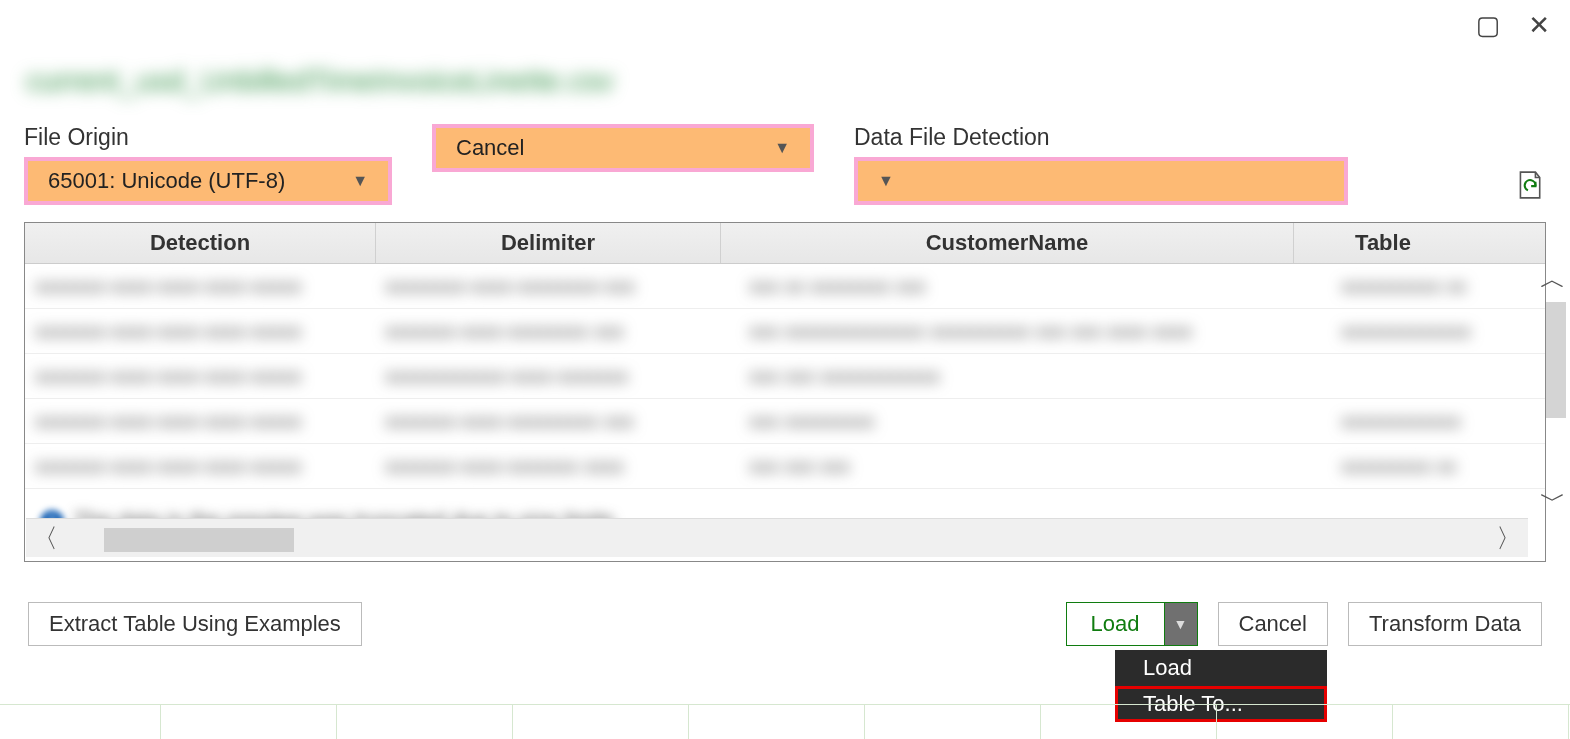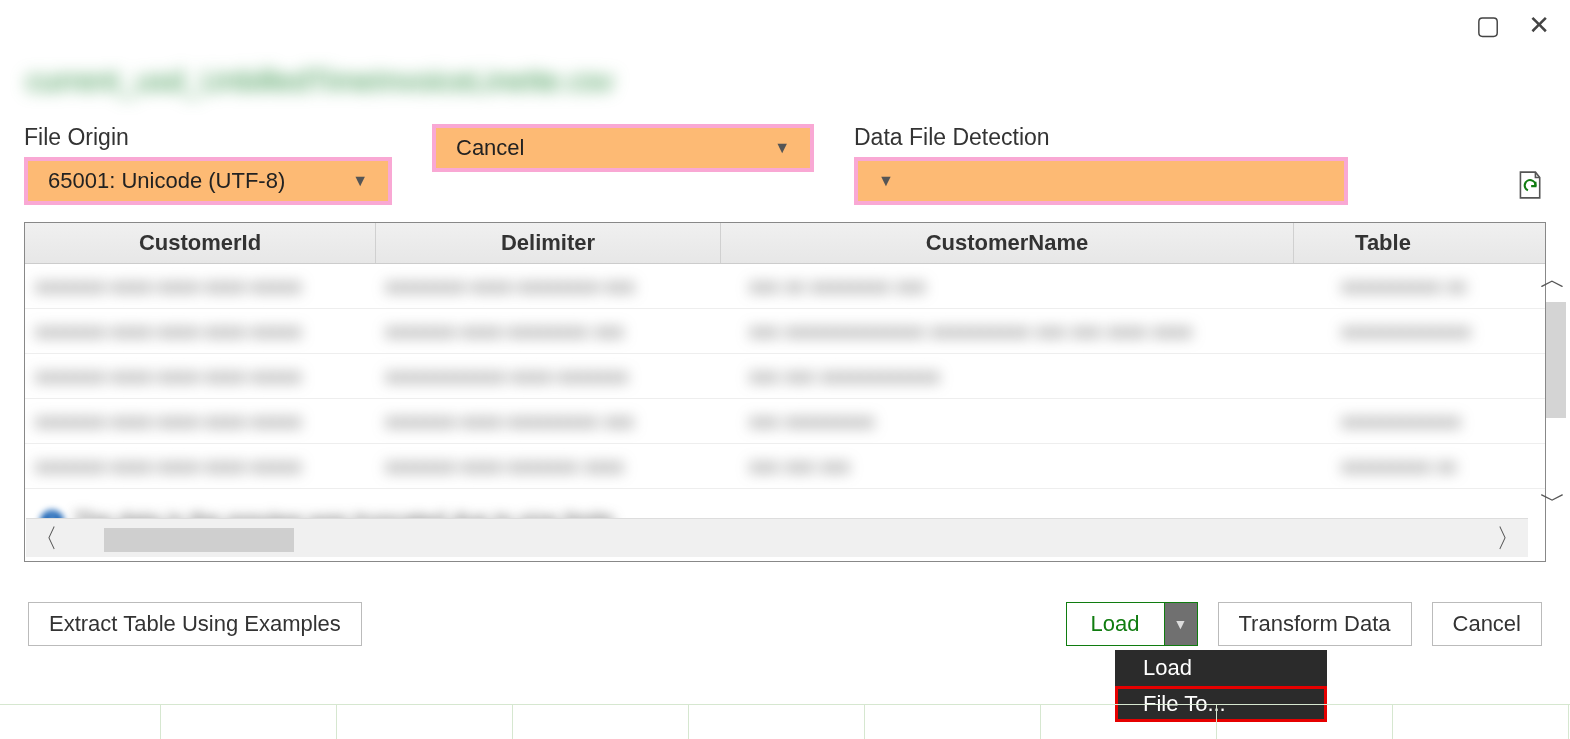--- a/index.html
+++ b/index.html
@@ -82,21 +82,21 @@
     <svg viewBox="0 0 24 28">
       <path d="M4 2 L18 2 L22 7 L22 26 L4 26 Z" fill="none" stroke="#555" stroke-width="1.5"></path>
       <path d="M18 2 L18 7 L22 7" fill="none" stroke="#555" stroke-width="1.5"></path>
       <path d="M11 19 a5 5 0 1 1 7 -4" fill="none" stroke="#107c10" stroke-width="2"></path>
       <path d="M18 11 L18 15 L14 15" fill="none" stroke="#107c10" stroke-width="2"></path>
     </svg>
   </div>
 
   <div class="preview">
     <div class="preview-head">
-      <div class="col1">CustomerId</div>
+      <div class="col1">Detection</div>
       <div class="col2">Delimiter</div>
       <div class="col3">CustomerName</div>
       <div class="col4">Table</div>
     </div>
     <div class="preview-body">
       <div class="row">
           <div class="cell1">xxxxxxx-xxxx-xxxx-xxxx-xxxxx</div>
           <div class="cell2">xxxxxxxx-xxxx-xxxxxxxx-xxx</div>
           <div class="cell3">xxx xx xxxxxxxx xxx</div>
           <div class="cell4">xxxxxxxxxx xx</div>
@@ -145,28 +145,28 @@
     <span class="tri">〉</span>
   </div>
 
   <div class="footer">
     <div class="btn">Extract Table Using Examples</div>
     <div class="right-btns">
       <div class="btn btn-primary">
         <span class="lbl">Load</span>
         <span class="dd">▼</span>
       </div>
+      <div class="btn">Cancel</div>
       <div class="btn">Transform Data</div>
-      <div class="btn">Cancel</div>
     </div>
   </div>
 
   <div class="menu">
     <div class="menu-item">Load</div>
-    <div class="menu-item hl">File To...</div>
+    <div class="menu-item hl">Table To...</div>
   </div>
 
   <div class="cells-line">
     <div style="width:160px"></div>
       <div style="width:175px"></div>
       <div style="width:175px"></div>
       <div style="width:175px"></div>
     <div style="width:175px"></div>
       <div style="width:175px"></div>
       <div style="width:175px"></div>

